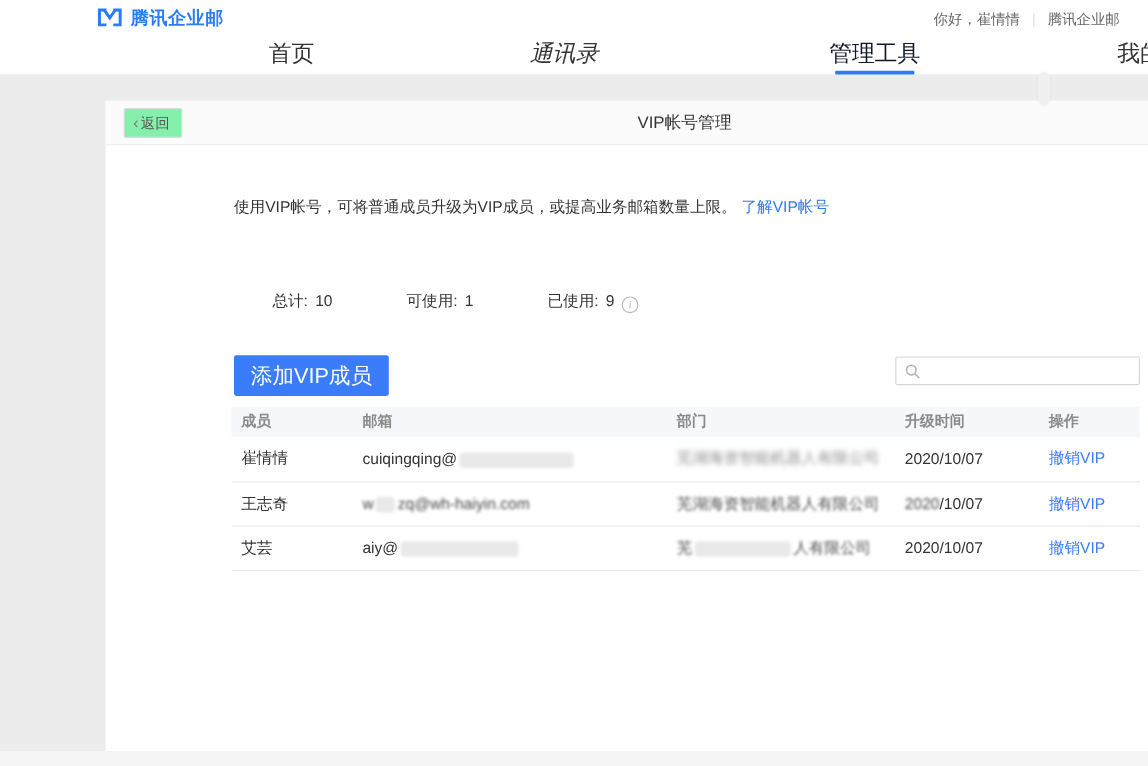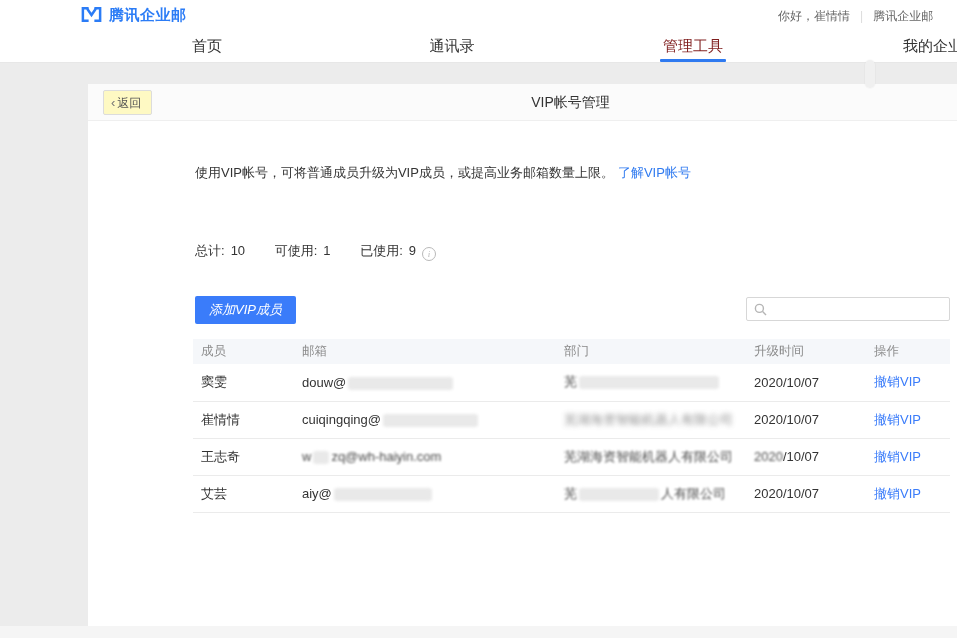--- a/index.html
+++ b/index.html
@@ -13,66 +13,66 @@
   .topbar { position:absolute; left:0; top:0; width:957px; height:31px; background:#fff; }
   .brand { position:absolute; left:80px; top:6px; display:flex; gap:6px; }
   .brand-text { color:#2b7cf6; font-size:15px; font-weight:600; letter-spacing:.5px; }
   .user-area { position:absolute; left:778px; top:8px; width:220px; white-space:nowrap;
                overflow:hidden; font-size:12px; color:#666; }
   .user-area .sep { color:#dcdcdc; margin:0 10px; }
   
   .tabbar { position:absolute; left:0; top:31px; width:957px; height:32px; background:#fff;
             border-bottom:1px solid #e7e7e7; }
   .tab { position:absolute; top:0; height:31px; line-height:30px; transform:translateX(-50%);
-         font-size:15px; color:#333; cursor:pointer; white-space:nowrap; }
-  .tab.t0 { left:207px; } .tab.t1 { left:452px; } .tab.t2 { left:693px; } .tab.t3 { left:933px; }
-  .tab.active { color:#7f1d1d; }
+         font-size:19px; color:#333; cursor:pointer; white-space:nowrap;margin-left:36px; }
+  .tab.t0 { left:207px; } .tab.t1 { left:434px;font-style:italic; } .tab.t2 { left:693px; } .tab.t3 { left:933px; }
+  .tab.active { color:#0f172a; }
   .tab.active::after { content:""; position:absolute; left:50%; transform:translateX(-50%);
          bottom:0; width:66px; height:3px; background:#2f7af0; border-radius:1px; }
   
   .main { position:absolute; left:0; top:63px; width:957px; height:575px; background:#ececec; }
   .bottom-strip { position:absolute; left:0; bottom:0; width:957px; height:12px; background:#f5f5f5; }
   .scroll-thumb { position:absolute; left:865px; top:60px; width:10px; height:28px;
                   background:#f0f0f0; border-radius:5px; box-shadow:0 0 0 1px rgba(0,0,0,.02); z-index:6; }
   
   .panel { position:absolute; left:88px; top:21px; width:965px; height:542px; background:#fff; }
   .panel-titlebar { position:relative; height:37px; background:#fbfbfb; border-bottom:1px solid #efefef; }
   .back-btn { position:absolute; left:15px; top:6px; height:25px; padding:0 10px 0 7px;
-              background:#fef9c3; border:1px solid #dcdcdc; border-radius:2px; font-size:12px;
+              background:#86efac; border:1px solid #dcdcdc; border-radius:2px; font-size:12px;
               color:#555; line-height:23px; cursor:pointer; }
   .back-btn .chev { font-size:13px; margin-right:2px; color:#777; }
   .panel-title { position:absolute; left:0; top:0; width:100%; text-align:center;
                  line-height:37px; font-size:14px; color:#333; }
   
   .intro { position:absolute; left:107px; top:80px; font-size:13px; color:#333; }
   .intro a { color:#2f7af0; text-decoration:none; margin-left:4px; cursor:pointer; }
   
   .stats { position:absolute; left:107px; top:158px; font-size:13px; color:#333; }
-  .stat { margin-right:26px; }
+  .stat { margin-right:26px;margin-left:32px; }
   .stat .val { margin-left:6px; }
   .info-i { display:inline-block; width:14px; height:14px; border:1px solid #b9b9b9; border-radius:50%;
             color:#b9b9b9; font-size:9px; line-height:12px; text-align:center; vertical-align:-2px;
             margin-left:6px; cursor:pointer; font-style:italic; font-family:"Liberation Serif",serif; }
   .info-i::after { content:"i"; }
   
   .toolbar { position:absolute; left:107px; top:212px; width:750px; height:26px; }
-  .add-btn { display:inline-block; background:#3a7cfa; color:#fff; font-size:13px; border:none;
-             border-radius:2px; padding:5px 14px; cursor:pointer;font-style:italic; }
+  .add-btn { display:inline-block; background:#3a7cfa; color:#fff; font-size:18px; border:none;
+             border-radius:2px; padding:5px 14px; cursor:pointer; }
   .search-box { position:absolute; left:551px; top:1px; width:204px; height:24px;
                 border:1px solid #d7d7d7; border-radius:2px; background:#fff; }
   .search-box input { position:absolute; left:26px; top:1px; width:172px; height:20px; border:none;
                 outline:none; font-size:12px; color:#333; font-family:inherit; }
   .search-box input::placeholder { color:#b4b4b4; }
   .search-icn { position:absolute; left:7px; top:5px; }
   
   .vip-table { position:absolute; left:105px; top:255px; width:757px; border-collapse:collapse;
                table-layout:fixed; font-size:13px; }
   .vip-table col.c0{width:105px;} .vip-table col.c1{width:262px;} .vip-table col.c2{width:190px;}
   .vip-table col.c3{width:120px;} .vip-table col.c4{width:80px;}
-  .vip-table th { background:#f5f7fa; color:#8a8a8a; font-weight:normal; text-align:left;
+  .vip-table th { background:#f5f7fa; color:#8a8a8a; font-weight:bold; text-align:left;
                   height:25px; padding:0 0 0 4px; font-size:12.5px; }
   .vip-table th:first-child { padding-left:8px; }
   .vip-table td { height:37px; border-bottom:1px solid #ebebeb; padding:0 0 0 4px;
                   white-space:nowrap; overflow:hidden; color:#333; }
   .vip-table td:first-child { padding-left:8px; }
   .vip-table a.revoke { color:#3a7cfa; text-decoration:none; cursor:pointer; }
   .blur-box { display:inline-block; height:13px; background:#e9e9e9; border-radius:3px;
               vertical-align:middle; filter:blur(1.5px); margin:0 2px; }
   .sm1 { color:#4a4a4a; filter:blur(1.2px); }
   .sm2 { color:#6d6d6d; filter:blur(2.4px); opacity:.8; }
@@ -147,27 +147,20 @@
           <tr id="thead-row">
             <th>成员</th>
             <th>邮箱</th>
             <th>部门</th>
             <th>升级时间</th>
             <th>操作</th>
           </tr>
         </thead>
       <tbody id="tbody">
           <tr>
-            <td>窦雯</td>
-            <td><span>douw@</span><span class="blur-box" style="width: 105px;"></span></td>
-            <td><span class="sm1">芜</span><span class="blur-box" style="width: 140px;"></span></td>
-            <td><span>2020/10/07</span></td>
-            <td><a class="revoke">撤销VIP</a></td>
-          </tr>
-          <tr>
             <td>崔情情</td>
             <td><span>cuiqingqing@</span><span class="blur-box" style="width: 95px;"></span></td>
             <td><span class="sm2">芜湖海资智能机器人有限公司</span></td>
             <td><span>2020/10/07</span></td>
             <td><a class="revoke">撤销VIP</a></td>
           </tr>
           <tr>
             <td>王志奇</td>
             <td><span class="sm1">w</span><span class="blur-box" style="width: 16px;"></span><span class="sm1">zq@wh-haiyin.com</span></td>
             <td><span class="sm1">芜湖海资智能机器人有限公司</span></td>

